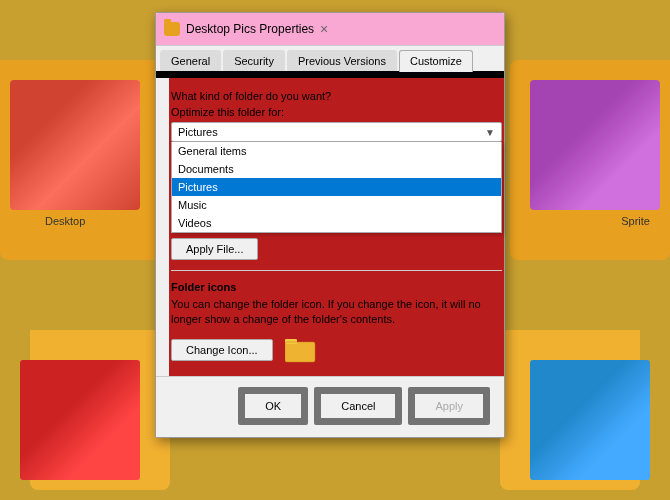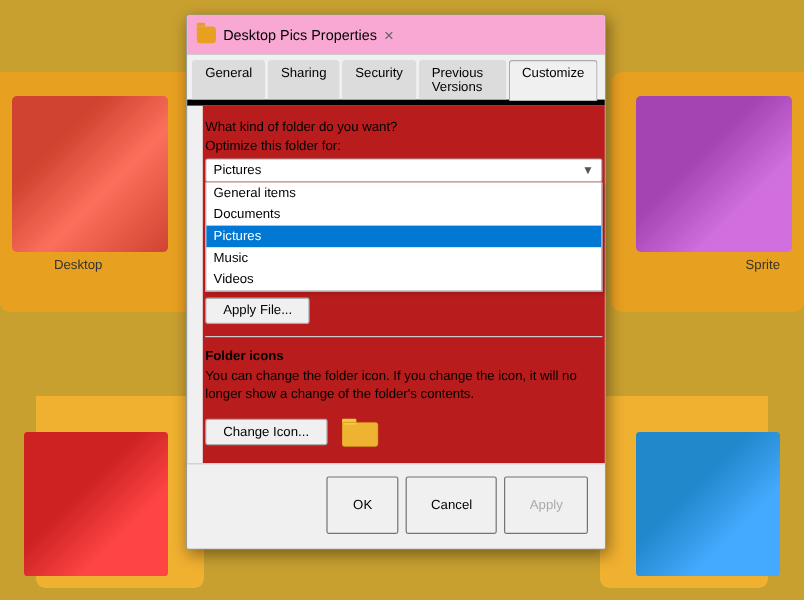--- a/index.html
+++ b/index.html
@@ -104,21 +104,21 @@
       justify-content: center;
       color: #666;
       font-size: 14px;
       border-radius: 2px;
     }
 
     
     .tabs {
       display: flex;
       background: #f0f0f0;
-      border-bottom: 5px solid #000000;
+      border-bottom: 7px solid #000000;
       padding: 0 4px;
       padding-top: 4px;
     }
     .tab {
       padding: 4px 10px;
       font-size: 11px;
       cursor: pointer;
       border: 1px solid transparent;
       border-bottom: none;
       margin-right: 2px;
@@ -228,25 +228,25 @@
     
     .footer {
       display: flex;
       justify-content: flex-end;
       gap: 6px;
       padding: 10px 14px 12px;
       background: #f0f0f0;
       border-top: 1px solid #ccc;
     }
     .footer-btn {
-      padding: 17px 20px;
+      padding: 6px 20px;
       font-size: 11px;
       cursor: pointer;
       border-radius: 2px;
-      border: 1px solid #737373;
+      border: 7px solid #737373;
       background: #f0f0f0;
       color: #000;
     }
     .footer-btn.ok { min-width: 60px; }
     .footer-btn.cancel { min-width: 60px; }
     .footer-btn.apply { min-width: 60px; color: #aaa; }
 
     
     .bg-image-left {
       position: absolute;
@@ -317,21 +317,20 @@
   <div class="title-bar">
     <div class="title-bar-left">
       <div class="title-icon"></div>
       <span class="title-text">Desktop Pics Properties</span>
     </div>
     <button class="close-btn">×</button>
   </div>
 
   <div class="tabs">
     <div class="tab">General</div>
-    <div class="tab">Sharing</div>
     <div class="tab">Security</div>
     <div class="tab">Previous Versions</div>
     <div class="tab active">Customize</div>
   </div>
 
   <div class="content">
 
     <div class="section-label">What kind of folder do you want?</div>
     <div class="optimize-label">Optimize this folder for:</div>
 

